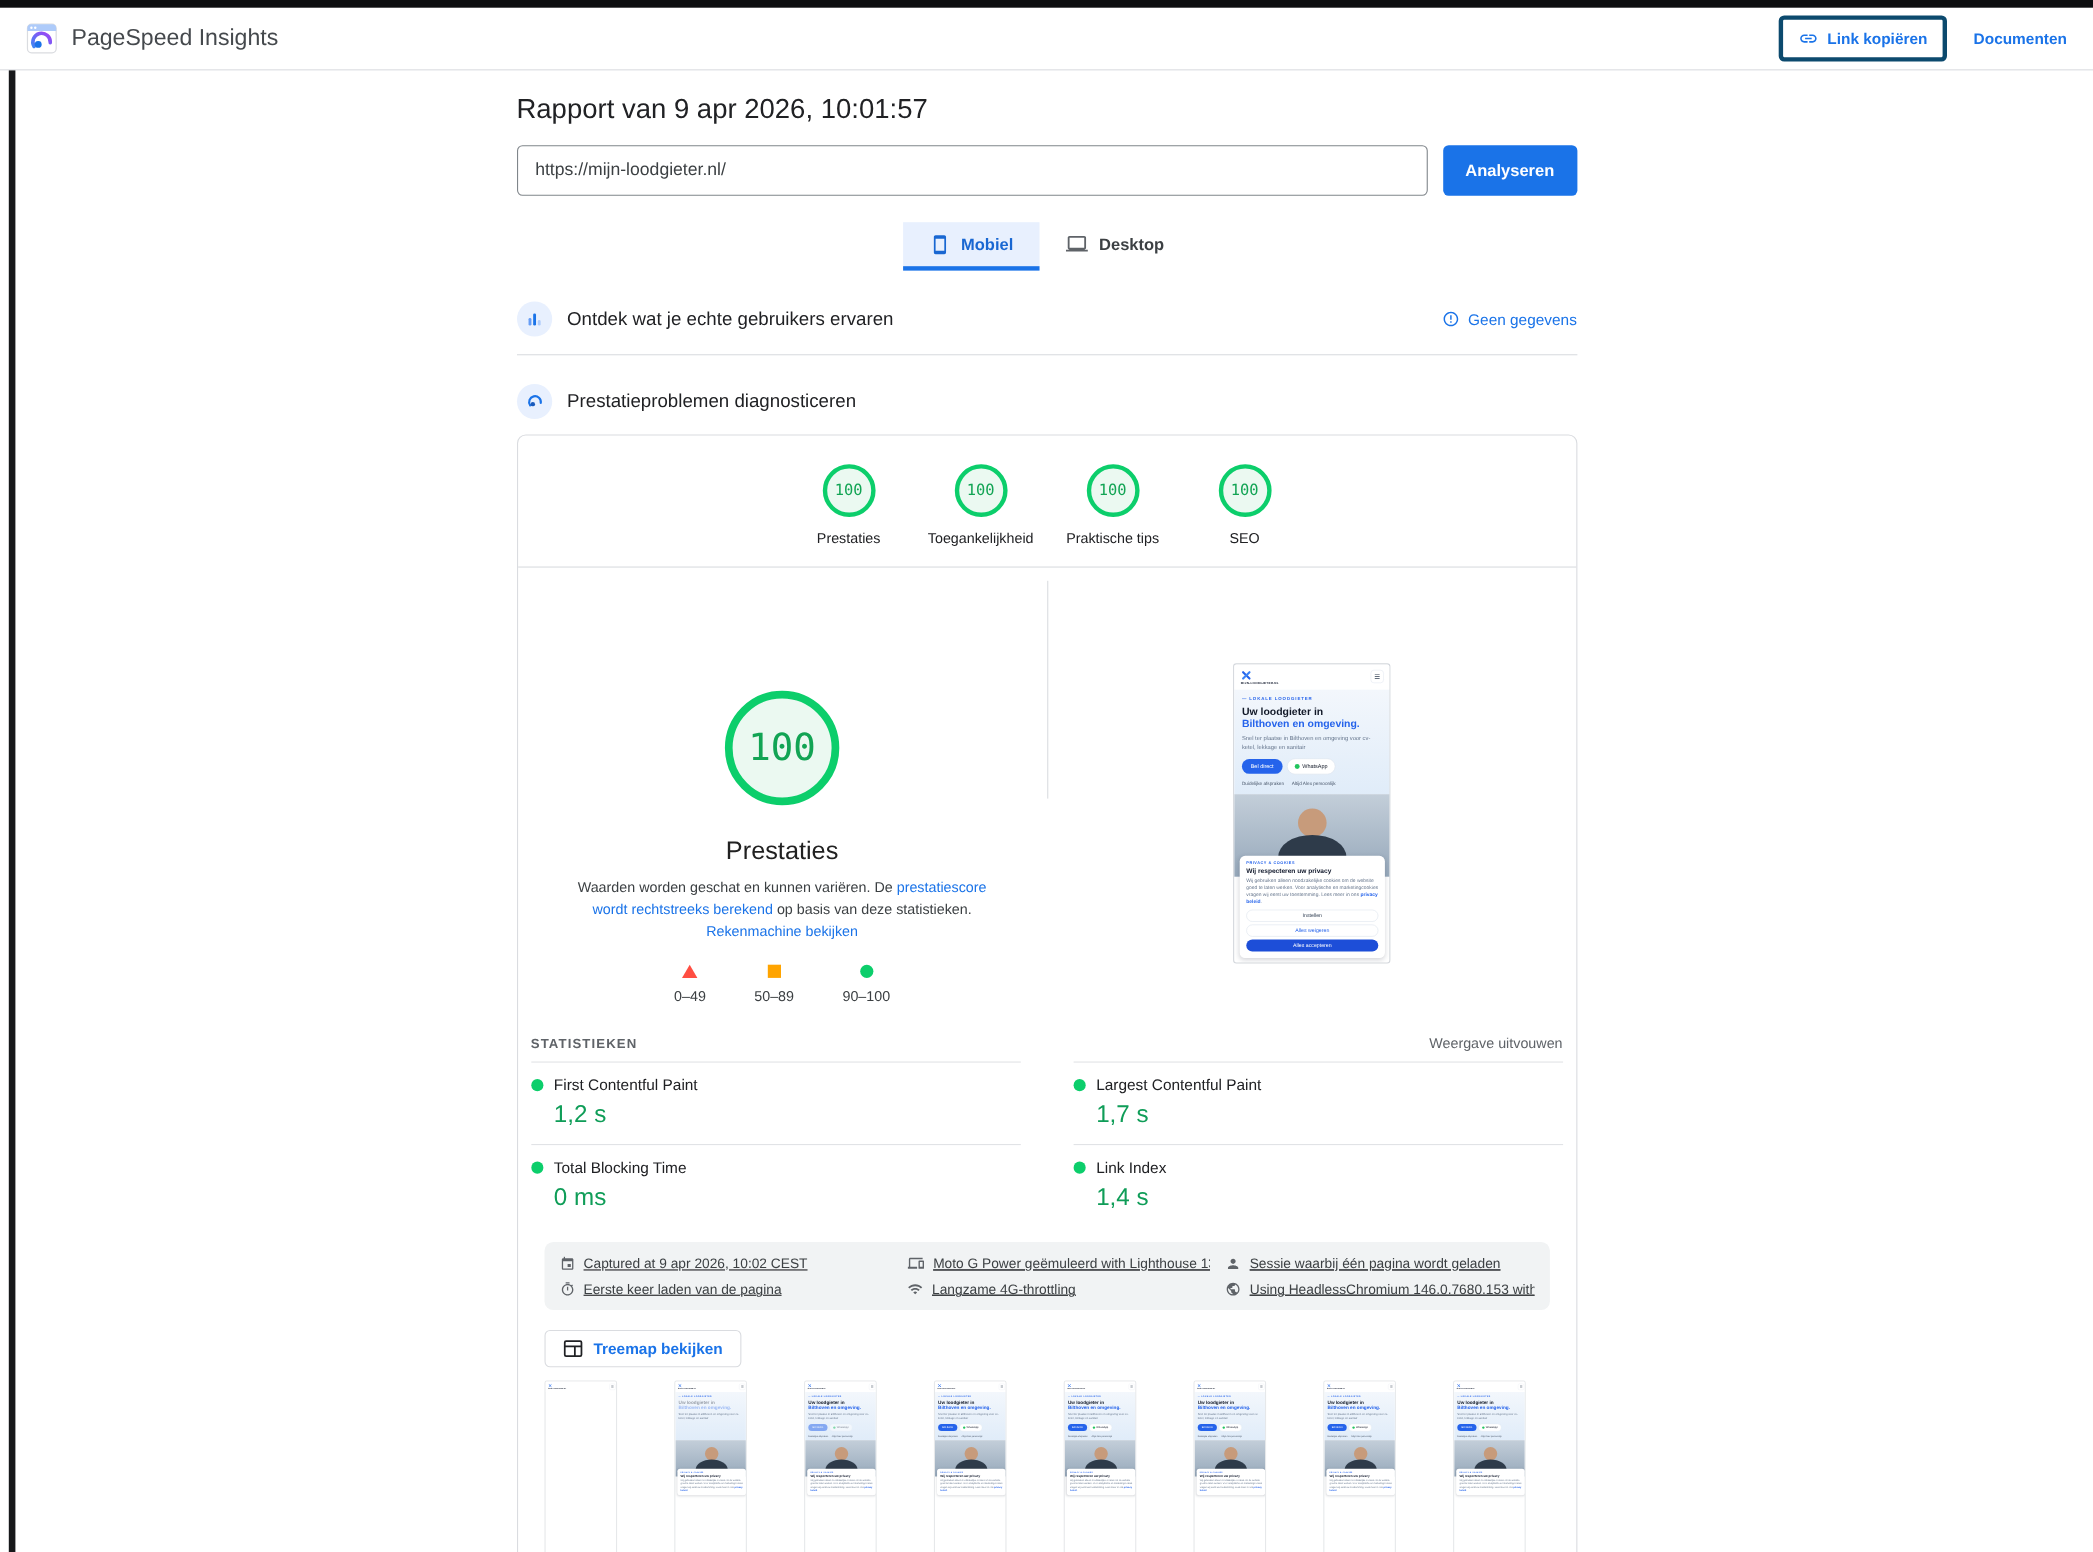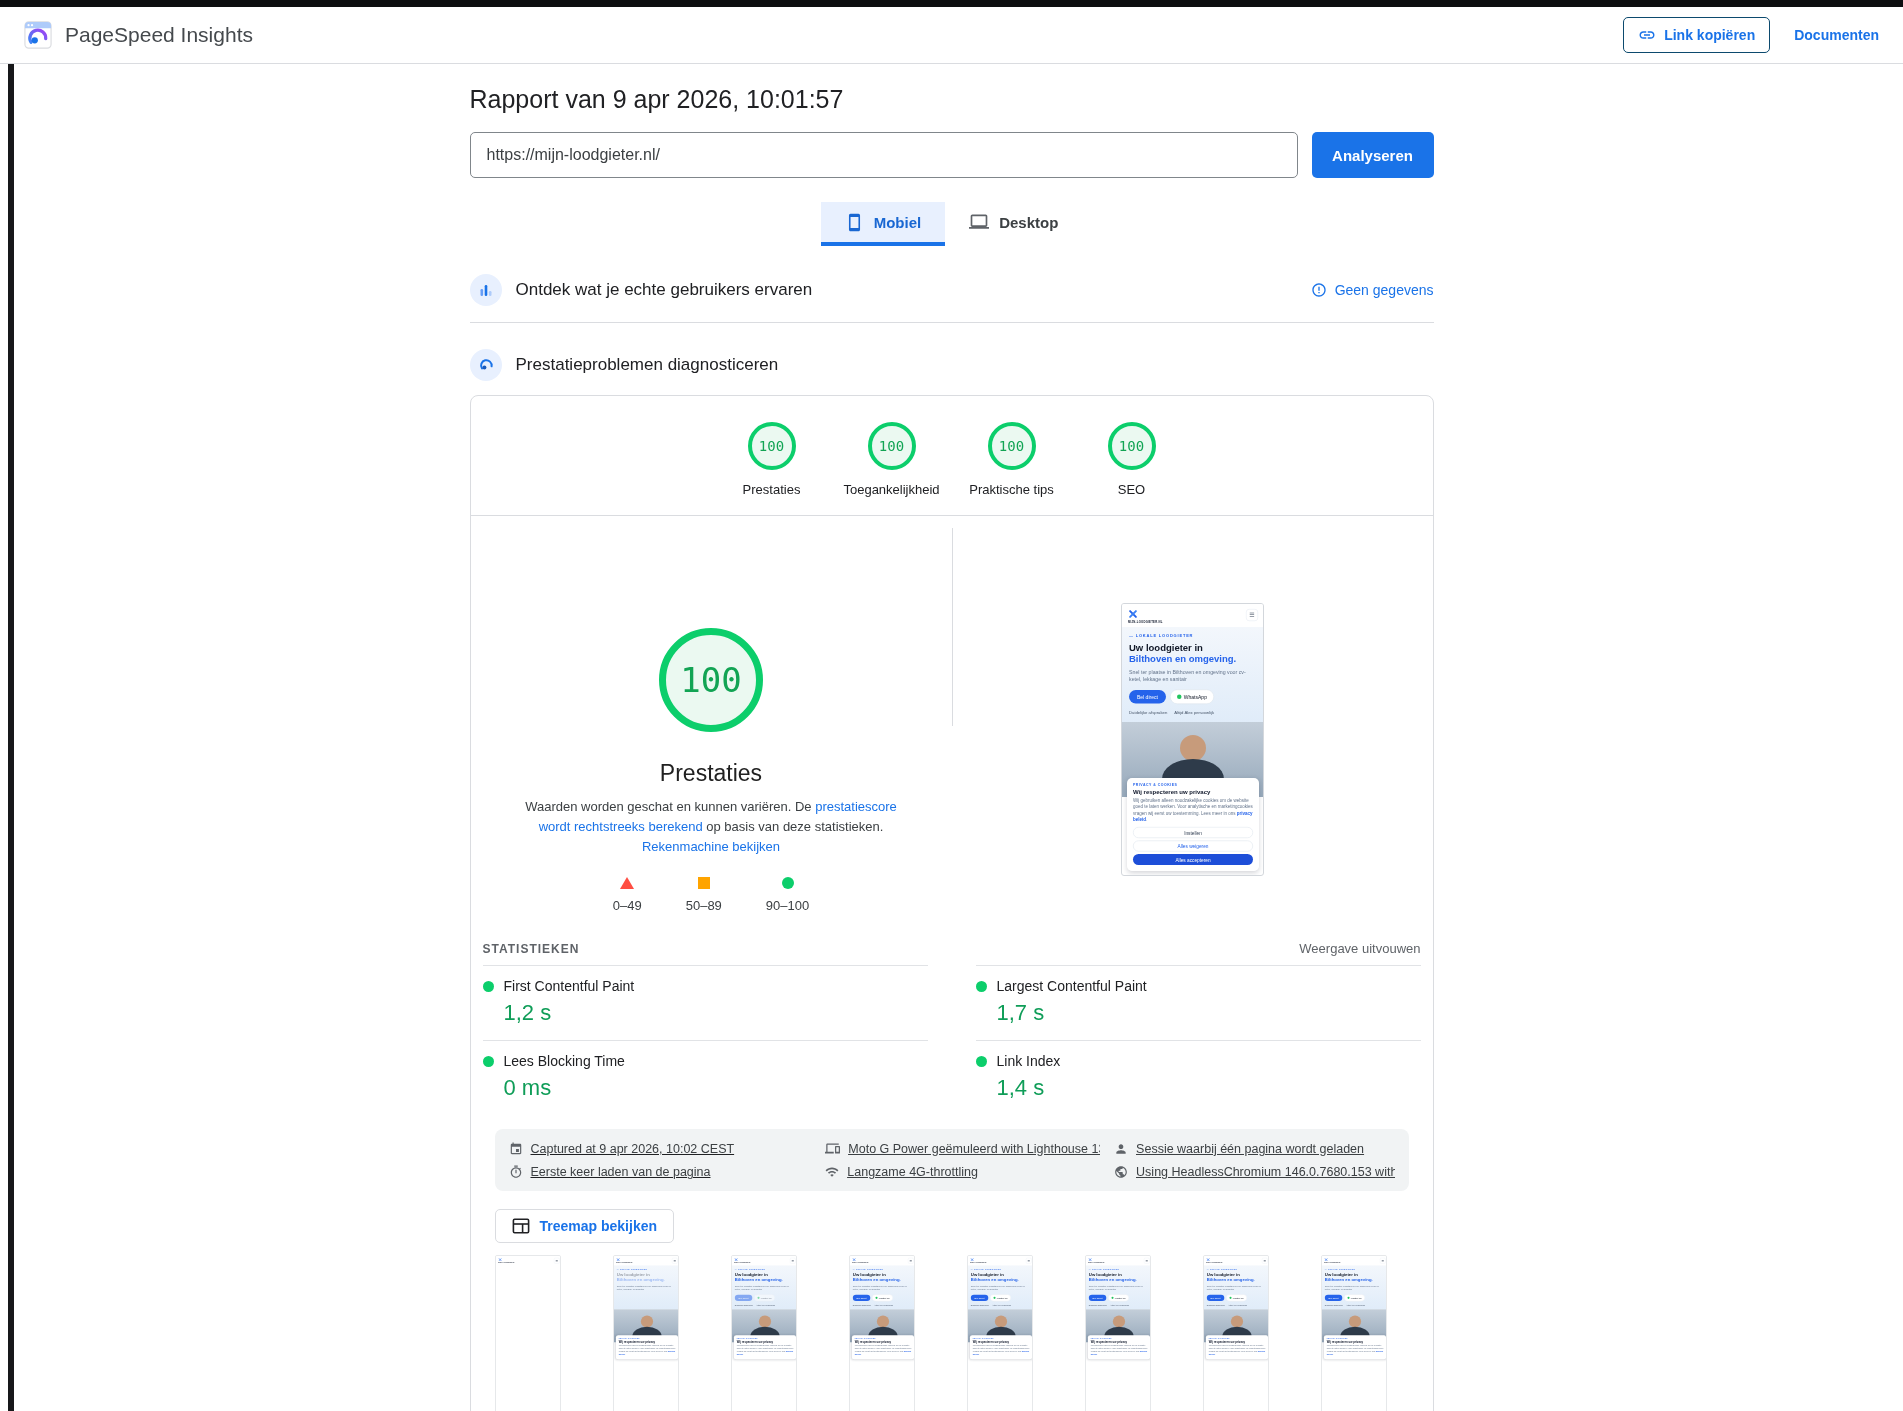--- a/index.html
+++ b/index.html
@@ -10,21 +10,21 @@
   
   .top-edge { position:absolute; left:0; top:0; width:100%; height:7px; background:#0d0e10; z-index:50; }
   .left-edge { position:absolute; left:8px; top:64px; width:6px; height:1347px; background:#17181a; z-index:50; }
 
   
   .hdr { position:absolute; top:7px; left:0; width:100%; height:57px; background:#fff;
          border-bottom:1px solid #dadce0; display:flex; align-items:center; padding:0 24px; }
   .hdr-left { display:flex; align-items:center; gap:13px; }
   .hdr-title { font-size:21px; color:#45494d; }
   .hdr-right { margin-left:auto; display:flex; align-items:center; gap:24px; }
-  .copy-btn { display:flex; align-items:center; gap:8px; border:1px solid #0c4a6e; border-radius:5px;
+  .copy-btn { display:flex; align-items:center; gap:8px; border:4px solid #0c4a6e; border-radius:5px;
               background:#fff; padding:8px 14px; font-size:14px; color:#1a73e8; font-weight:700; cursor:pointer;
               font-family:"Liberation Sans",sans-serif; }
   .doc-link { font-size:14px; color:#1a73e8; font-weight:700; text-decoration:none; }
 
   
   .main { width:964px; margin:0 auto; padding-top:85px; }
   .report-title { font-size:25px; font-weight:400; color:#202124; }
   .search-row { display:flex; margin-top:18px; }
   .url-input { flex:1; height:46px; border:1px solid #80868b; border-radius:5px; padding:0 16px;
                font-size:16px; color:#3c4043; font-family:"Liberation Sans",sans-serif; }
@@ -361,21 +361,21 @@
               <div class="metric-name">
                 <span class="m-dot"></span>
                 <span>Largest Contentful Paint</span>
               </div>
               <div class="metric-value">1,7 s</div>
             </div>
 
             <div class="metric">
               <div class="metric-name">
                 <span class="m-dot"></span>
-                <span>Lees Blocking Time</span>
+                <span>Total Blocking Time</span>
               </div>
               <div class="metric-value">0 ms</div>
             </div>
 
 
             <div class="metric">
               <div class="metric-name">
                 <span class="m-dot"></span>
                 <span>Link Index</span>
               </div>

